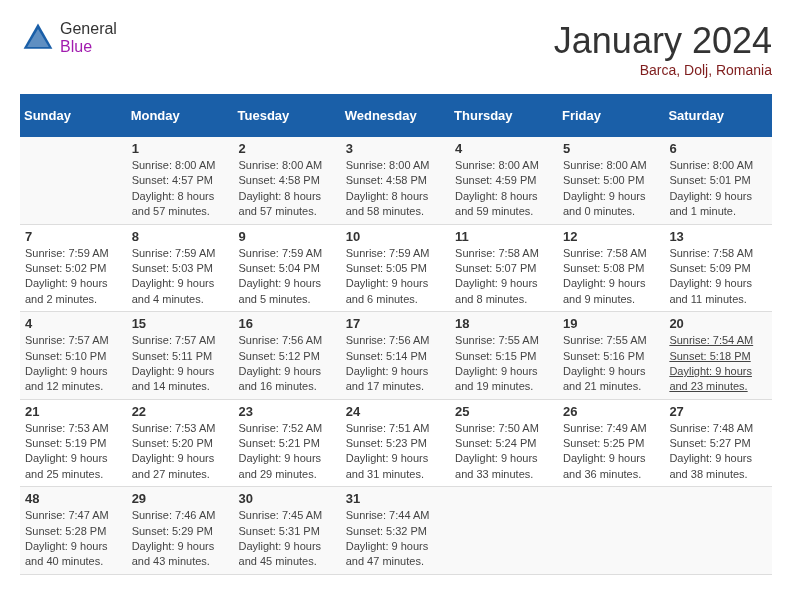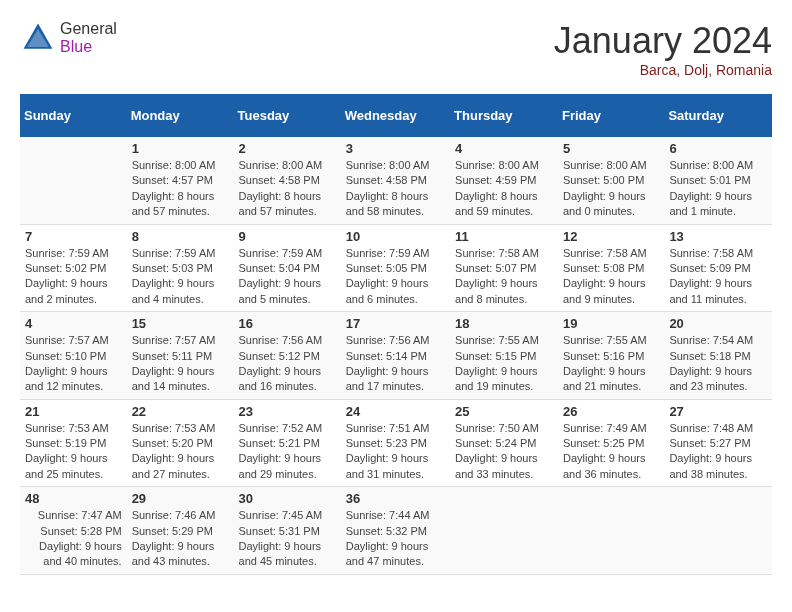--- a/index.html
+++ b/index.html
@@ -246,21 +246,21 @@
         </td>
         <td>
           <span class="day-num">19</span>
           <div class="day-info" style="white-space: pre-line;">Sunrise: 7:55 AM
 Sunset: 5:16 PM
 Daylight: 9 hours
 and 21 minutes.</div>
         </td>
         <td>
           <span class="day-num">20</span>
-          <div class="day-info" style="white-space: pre-line;">Sunrise: 7:54 AM
+          <div class="day-info" style="white-space: pre-line; text-decoration: underline;">Sunrise: 7:54 AM
 Sunset: 5:18 PM
 Daylight: 9 hours
 and 23 minutes.</div>
         </td>
       </tr>
       <tr>
         <td>
           <span class="day-num">21</span>
           <div class="day-info" style="white-space: pre-line;">Sunrise: 7:53 AM
 Sunset: 5:19 PM
@@ -306,41 +306,41 @@
           <span class="day-num">27</span>
           <div class="day-info" style="white-space: pre-line;">Sunrise: 7:48 AM
 Sunset: 5:27 PM
 Daylight: 9 hours
 and 38 minutes.</div>
         </td>
       </tr>
       <tr>
         <td>
           <span class="day-num">48</span>
-          <div class="day-info" style="white-space: pre-line; text-align: right;">Sunrise: 7:47 AM
+          <div class="day-info" style="white-space: pre-line;">Sunrise: 7:47 AM
 Sunset: 5:28 PM
 Daylight: 9 hours
 and 40 minutes.</div>
         </td>
         <td>
           <span class="day-num">29</span>
           <div class="day-info" style="white-space: pre-line;">Sunrise: 7:46 AM
 Sunset: 5:29 PM
 Daylight: 9 hours
 and 43 minutes.</div>
         </td>
         <td>
           <span class="day-num">30</span>
           <div class="day-info" style="white-space: pre-line;">Sunrise: 7:45 AM
 Sunset: 5:31 PM
 Daylight: 9 hours
 and 45 minutes.</div>
         </td>
         <td>
-          <span class="day-num">36</span>
+          <span class="day-num">31</span>
           <div class="day-info" style="white-space: pre-line;">Sunrise: 7:44 AM
 Sunset: 5:32 PM
 Daylight: 9 hours
 and 47 minutes.</div>
         </td>
         <td></td>
         <td></td>
         <td></td>
       </tr>
     </tbody>

